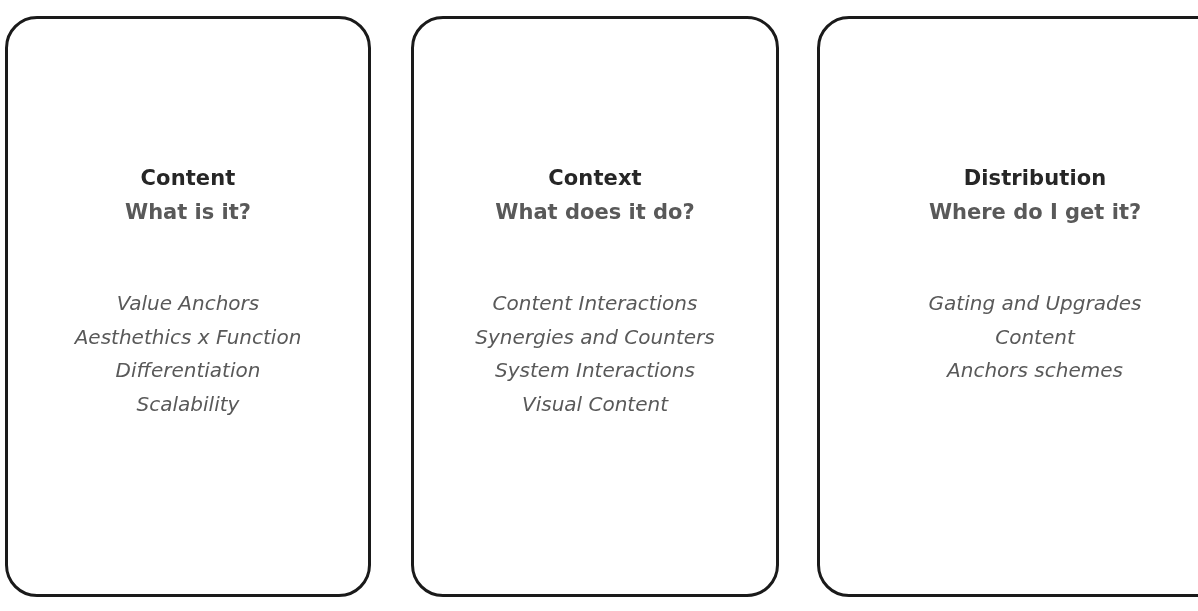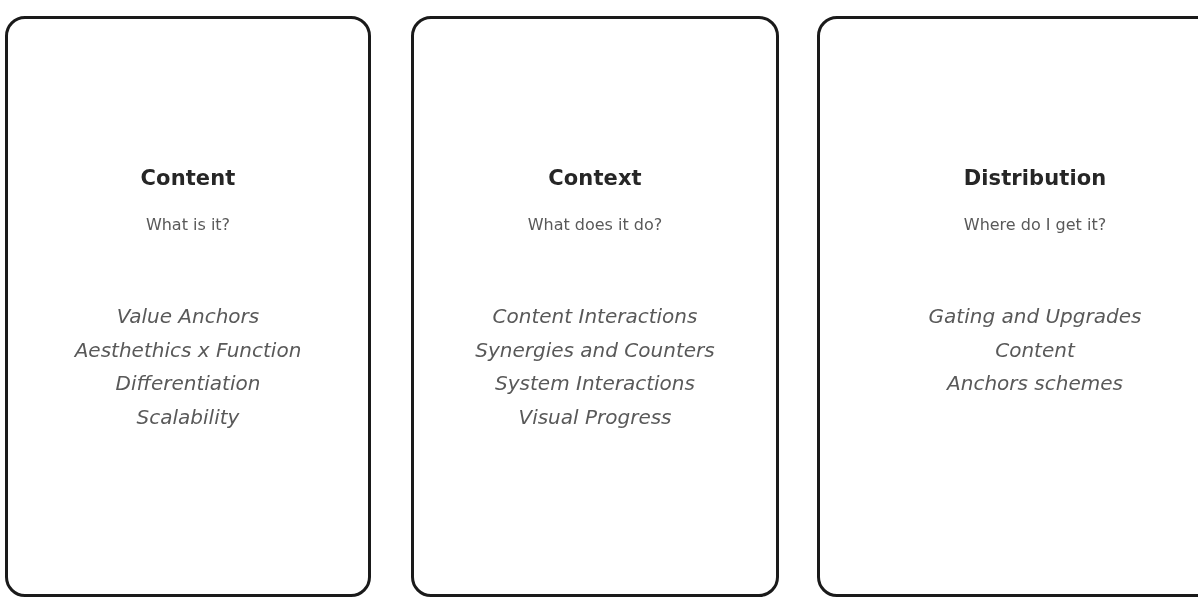--- a/index.html
+++ b/index.html
@@ -20,21 +20,21 @@
     height: 611px;
     background: #ffffff;
   }
 
   .card {
     position: absolute;
     top: 16px;
     height: 581px;
     box-sizing: border-box;
     border: 3px solid #1a1a1a;
-    border-radius: 20px;
+    border-radius: 32px;
     background: #ffffff;
     display: flex;
     flex-direction: column;
     align-items: center;
   }
 
   .card-1 { left: 5px;   width: 366px; }
   .card-2 { left: 411px; width: 368px; }
   .card-3 { left: 817px; width: 436px; }
 
@@ -43,23 +43,23 @@
     font-size: 21px;
     font-weight: bold;
     color: #262626;
     line-height: 26px;
     letter-spacing: 0.1px;
     text-align: center;
     white-space: nowrap;
   }
 
   .card-subtitle {
-    margin-top: 21px;
-    font-size: 16px;
-    font-weight: normal;
+    margin-top: 8px;
+    font-size: 21px;
+    font-weight: bold;
     color: #595959;
     line-height: 26px;
     text-align: center;
     white-space: nowrap;
   }
 
   .card-list {
     margin-top: 62px;
     list-style: none;
     padding: 0;
@@ -91,21 +91,21 @@
     </ul>
   </div>
 
   <div class="card card-2">
     <div class="card-title">Context</div>
     <div class="card-subtitle">What does it do?</div>
     <ul class="card-list">
       <li class="card-list-item">Content Interactions</li>
       <li class="card-list-item">Synergies and Counters</li>
       <li class="card-list-item">System Interactions</li>
-      <li class="card-list-item">Visual Progress</li>
+      <li class="card-list-item">Visual Content</li>
     </ul>
   </div>
 
   <div class="card card-3">
     <div class="card-title">Distribution</div>
     <div class="card-subtitle">Where do I get it?</div>
     <ul class="card-list">
       <li class="card-list-item">Gating and Upgrades</li>
       <li class="card-list-item">Content</li>
       <li class="card-list-item">Anchors schemes</li>

